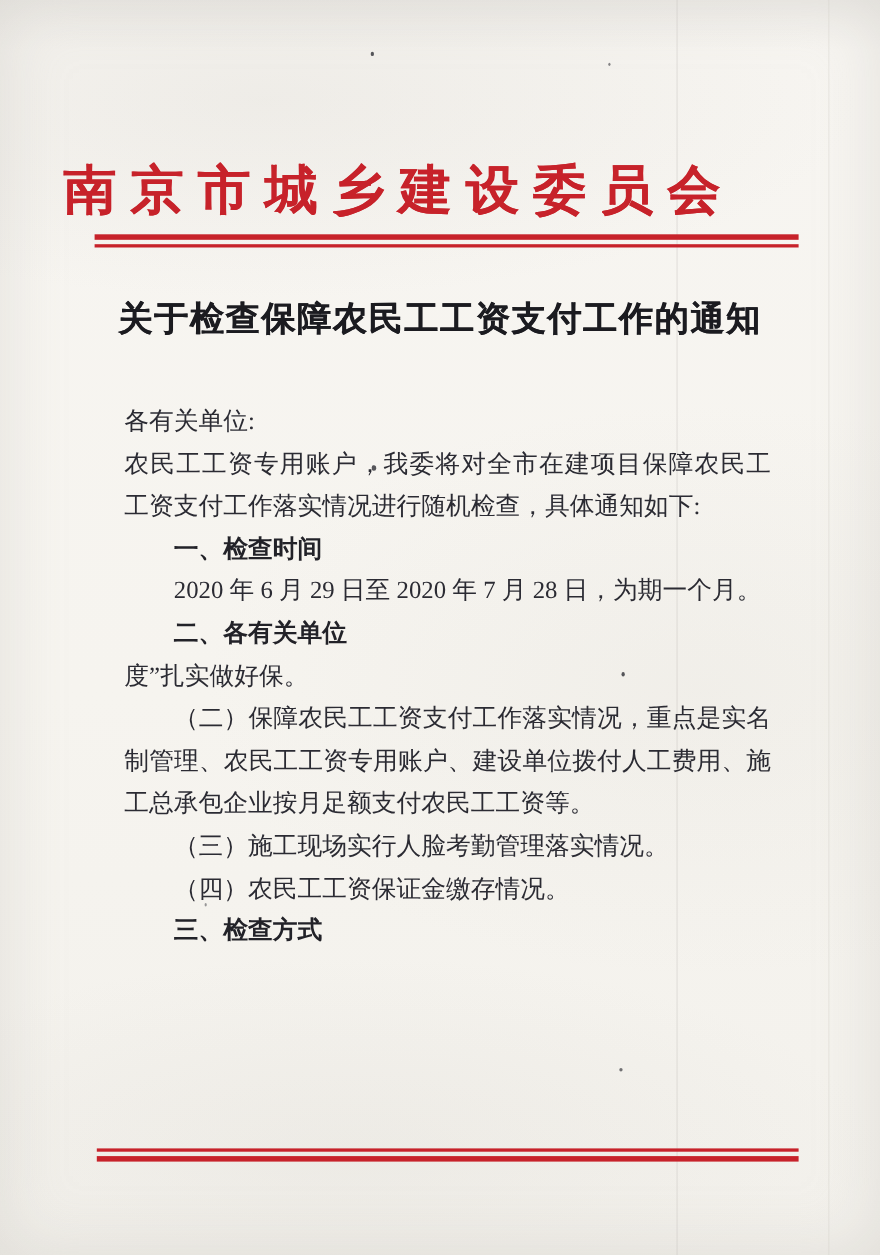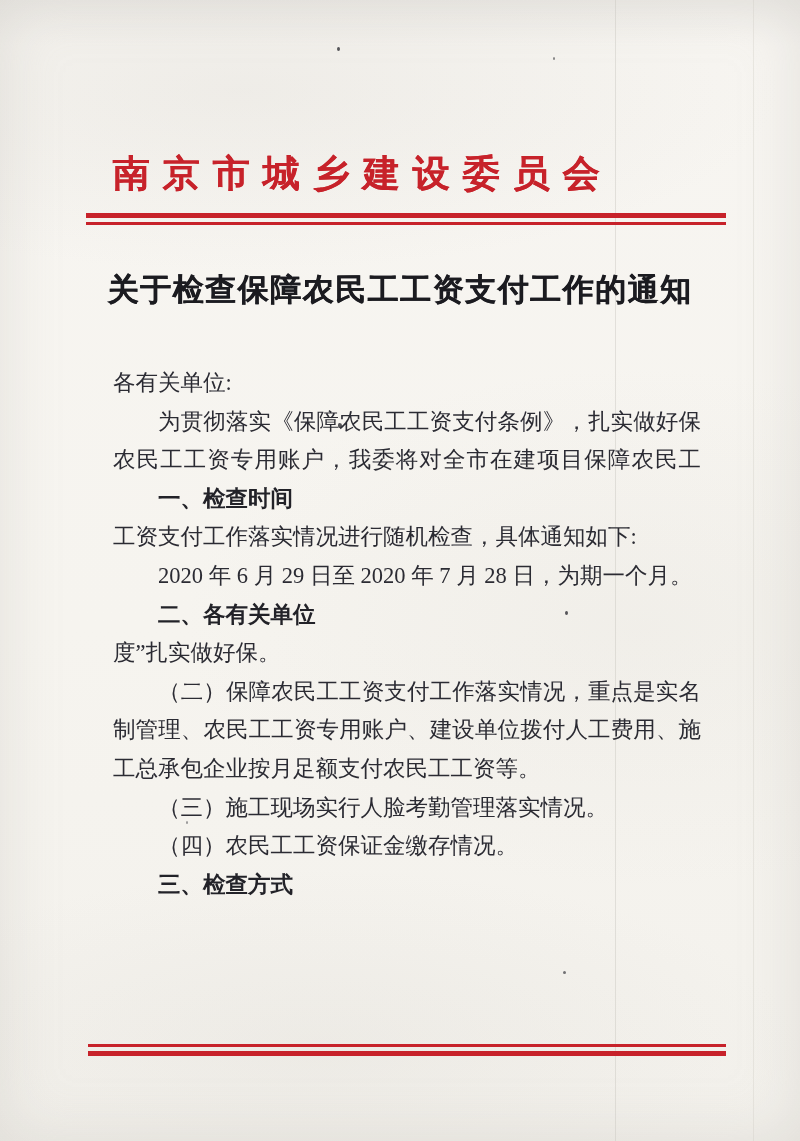--- a/index.html
+++ b/index.html
@@ -25,21 +25,21 @@
     position: absolute; top: 0; bottom: 0; width: 1px;
     background: rgba(200,197,190,0.45);
   }
   .scanline-1 { left: 615px; }
   .scanline-2 { left: 753px; background: rgba(205,202,195,0.35); }
 
   
   .agency {
     position: absolute; top: 142px; left: 0; width: 712px; margin: 0;
     text-align: center;
-    font-size: 37px; line-height: 64px; font-weight: bold;
+    font-size: 48px; line-height: 64px; font-weight: bold;
     letter-spacing: 13px; text-indent: 13px;
     color: var(--red, #c7222a);
     font-family: "Liberation Serif", "DejaVu Serif", serif;
     text-shadow: 0.5px 0 0 var(--red, #c7222a);
     white-space: nowrap;
   }
 
   
   .rule { position: absolute; left: 86px; width: 640px; }
   .rule .bar { width: 100%; background: var(--red, #c7222a); }
@@ -106,24 +106,23 @@
   <div class="rule rule-top">
     <div class="bar thick"></div>
     <div class="bar thin"></div>
   </div>
 
   <h2 class="title">关于检查保障农民工工资支付工作的通知</h2>
 
   <div class="doc-body" id="body-text">
 
   <div class="line">各有关单位:</div>
-      <div class="line indent fill">为贯彻落实《保障农民工工资支付条例》，扎实做好保</div>
       <div class="line fill">农民工工资专用账户，我委将对全市在建项目保障农民工</div>
+      <div class="line">工资支付工作落实情况进行随机检查，具体通知如下:</div>
       <div class="line indent hei">一、检查时间</div>
-      <div class="line">工资支付工作落实情况进行随机检查，具体通知如下:</div>
       <div class="line indent">2020 年 6 月 29 日至 2020 年 7 月 28 日，为期一个月。</div>
       <div class="line indent hei">二、各有关单位</div>
       <div class="line">度”扎实做好保。</div>
       <div class="line indent fill">（二）保障农民工工资支付工作落实情况，重点是实名</div>
       <div class="line fill">制管理、农民工工资专用账户、建设单位拨付人工费用、施</div>
       <div class="line">工总承包企业按月足额支付农民工工资等。</div>
       <div class="line indent">（三）施工现场实行人脸考勤管理落实情况。</div>
       <div class="line indent">（四）农民工工资保证金缴存情况。</div>
       <div class="line indent hei">三、检查方式</div>
     </div>

